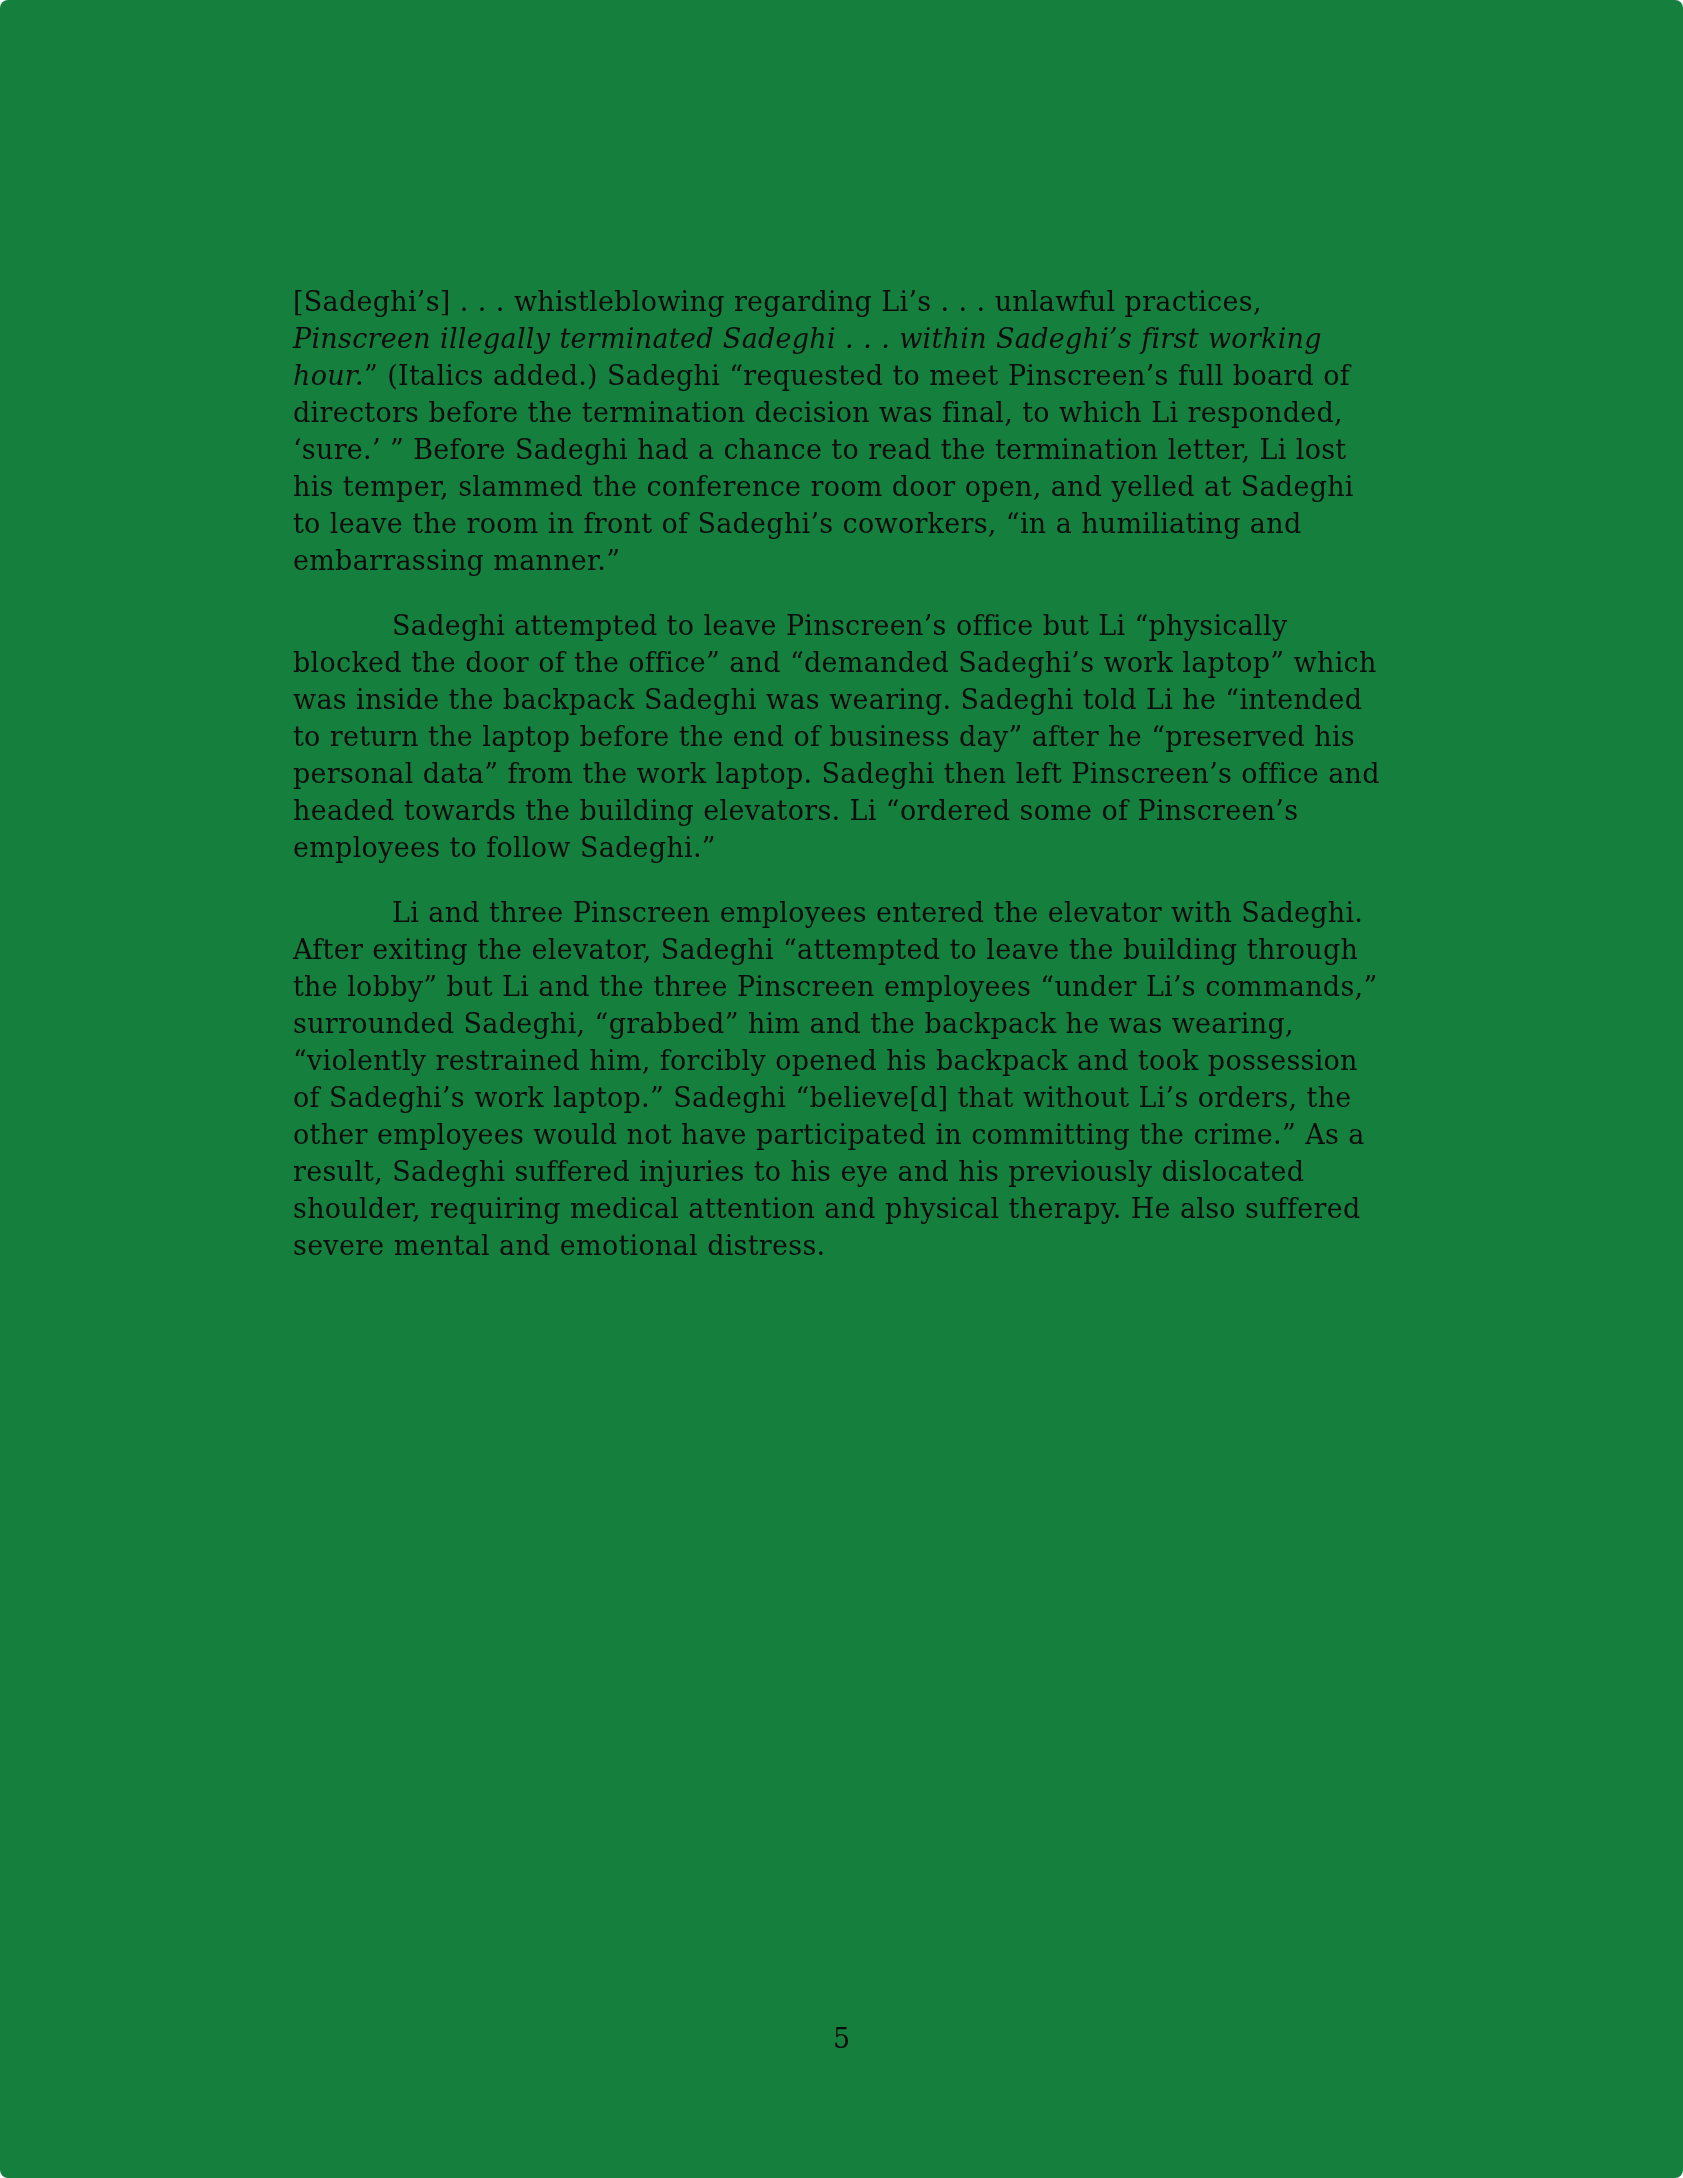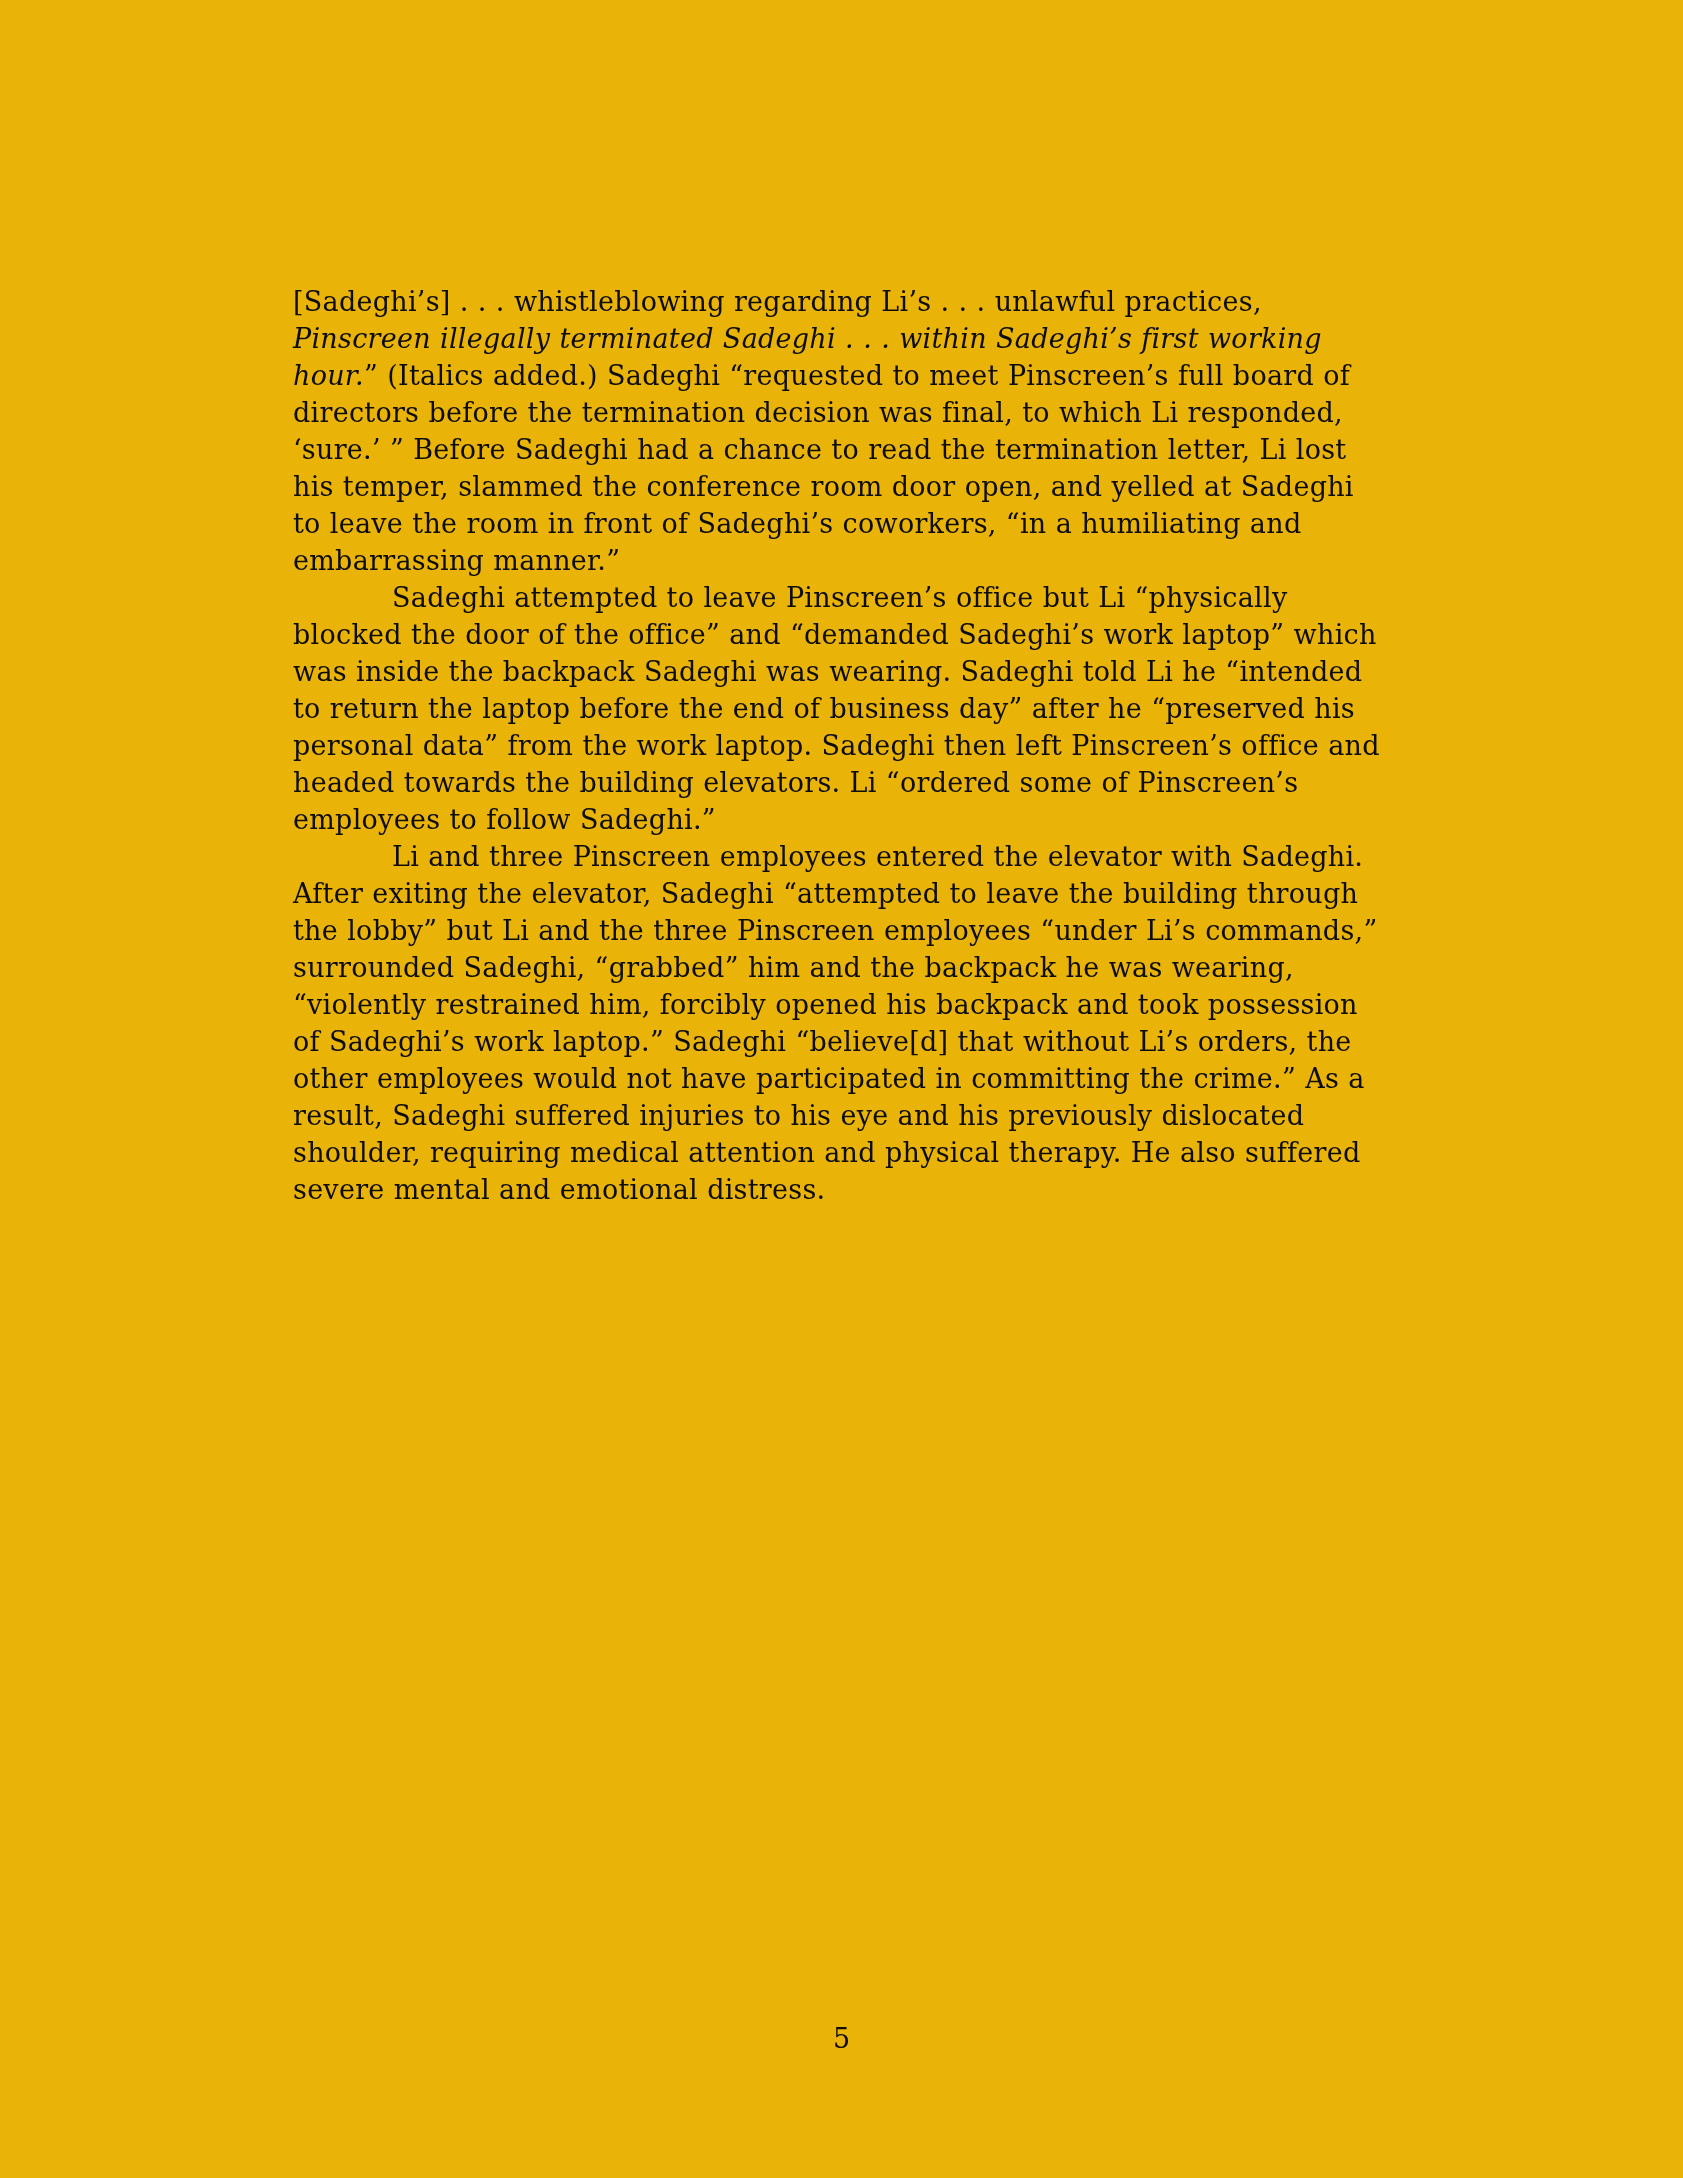--- a/index.html
+++ b/index.html
@@ -5,24 +5,25 @@
   html, body {
     margin: 0;
     padding: 0;
     background: #ffffff;
   }
 
   .page {
     position: relative;
     width: 1683px;
     height: 2178px;
-    background: #eab308;
+    background: #15803d;
     overflow: hidden;
     font-family: "DejaVu Serif", "Liberation Serif", serif;
     color: #0d0d0d;
+    border-radius: 8px;
   }
 
   .text-block {
     position: absolute;
     left: 293px;
     top: 283px;
     width: 1087px;
   }
 
   .para {
@@ -31,20 +32,21 @@
     line-height: 37px;
     text-align: left;
     letter-spacing: 0.01em;
     word-spacing: 0.012em;
     text-indent: 0;
     -webkit-font-smoothing: antialiased;
   }
 
   .para.indented {
     text-indent: 99px;
+    margin-top: 28px;
   }
 
   .para em {
     font-style: italic;
   }
 
   .page-number {
     position: absolute;
     left: 0;
     top: 2022px;

